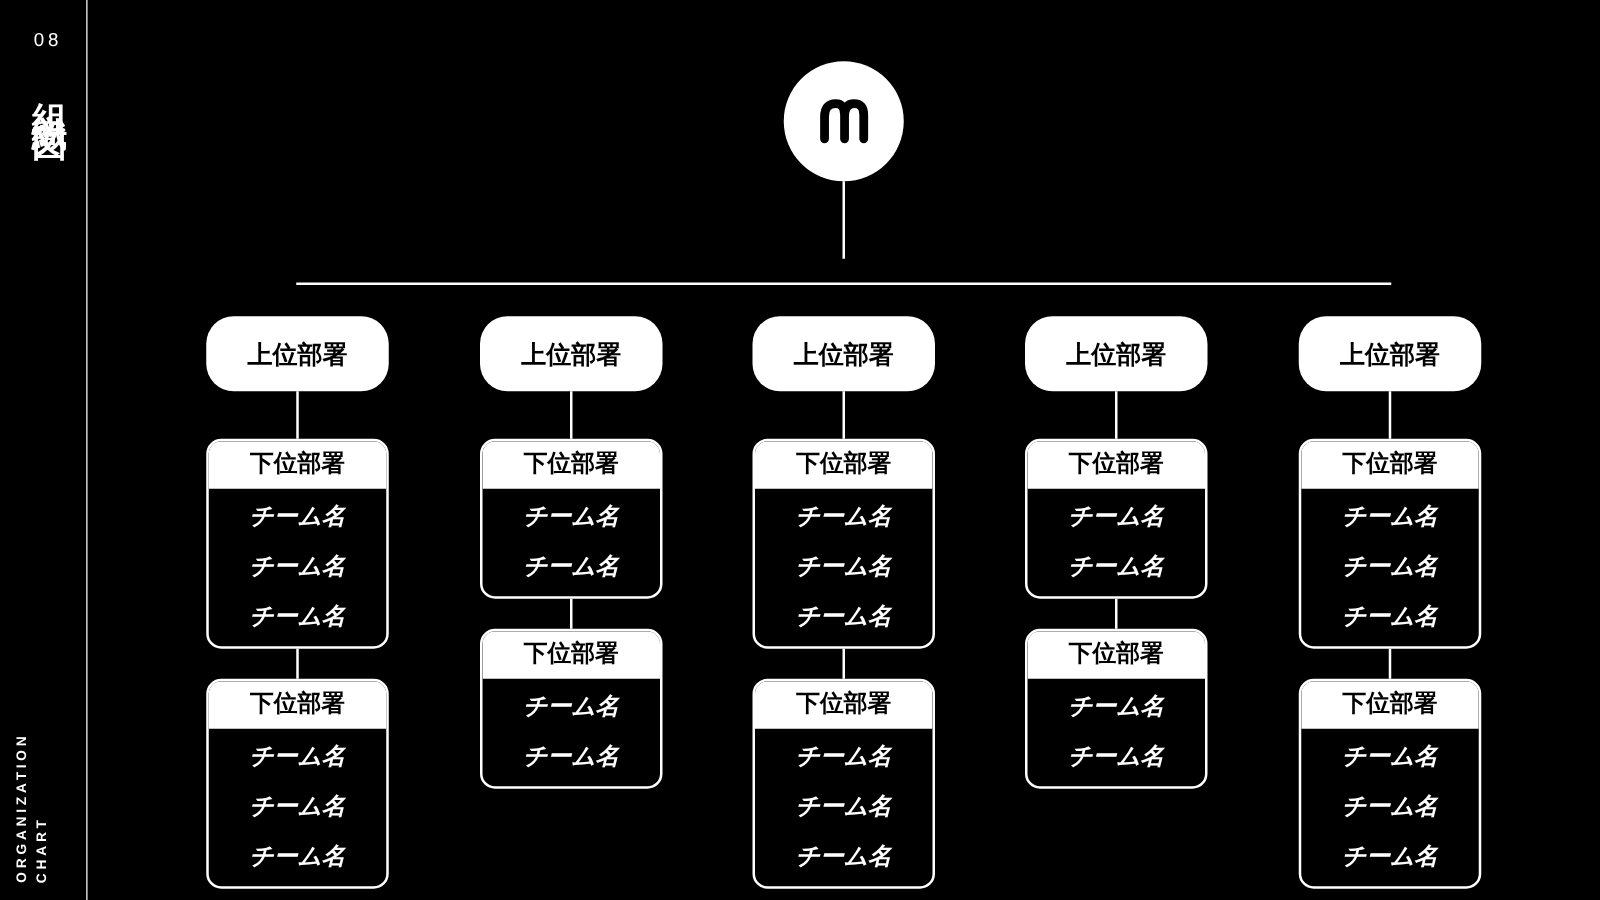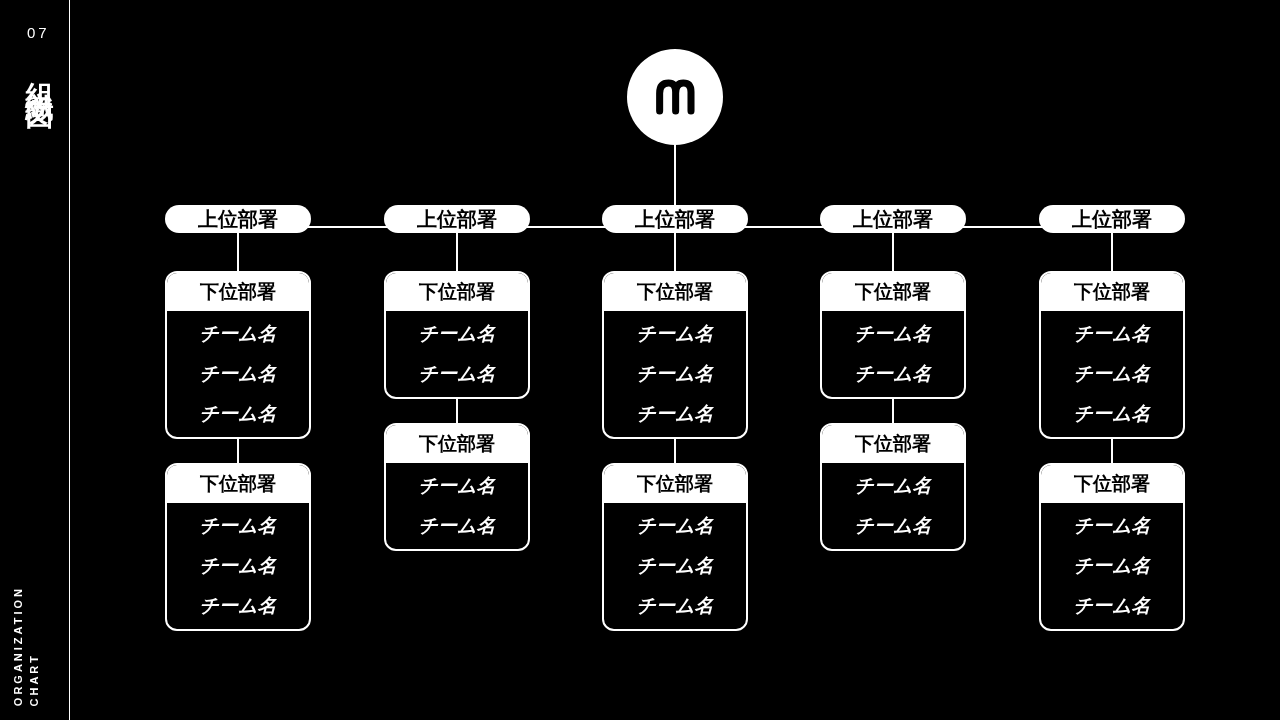--- a/index.html
+++ b/index.html
@@ -39,24 +39,24 @@
   
   .line{position:absolute;background:#fff;}
   .trunk{left:674px;top:145px;width:2px;height:62px;}
   .hline{left:237px;top:226px;width:876px;height:2px;}
   
   .col{
     position:absolute;top:205px;width:146px;
     display:flex;flex-direction:column;align-items:center;
   }
   .pill{
-    width:100%;height:28px;background:#fff;border-radius:22px;
+    width:100%;height:60px;background:#fff;border-radius:22px;
     color:#000;font-size:20px;font-weight:800;
     display:flex;align-items:center;justify-content:center;
-    position:relative;z-index:1;box-sizing:border-box;
+    position:relative;z-index:1;box-sizing:border-box;margin-top:48px;
   }
   .vline{width:2px;background:#fff;}
   .h38{height:38px;}
   .h24{height:24px;}
   .card{
     width:100%;box-sizing:border-box;background:#000;
     border:2px solid #fff;border-radius:12px;overflow:hidden;
     position:relative;z-index:1;
   }
   .card-header{
@@ -66,21 +66,21 @@
   .card-body{padding:3px 0;}
   .team{
     color:#fff;text-align:center;font-size:19px;font-weight:800;
     padding:9px 0;line-height:22px;font-style:italic;
   }
 </style>
 </head>
 <body>
 
 <div class="sidebar">
-  <div class="page-number">07</div>
+  <div class="page-number">08</div>
   <div class="v-title">組織図</div>
   <div class="v-footer">
     <span>ORGANIZATION</span>
     <span>CHART</span>
   </div>
 </div>
 
 <div class="logo-circle" aria-label="M">
   <svg width="64" height="64" viewBox="0 0 100 100">
     <path d="M26 72 V44 Q26 28 40 28 Q51 28 51 42 V72 M51 44 Q51 28 63 28 Q75 28 75 42 L75 72" fill="none" stroke="#000" stroke-width="11" stroke-linecap="round" stroke-linejoin="round"></path>

